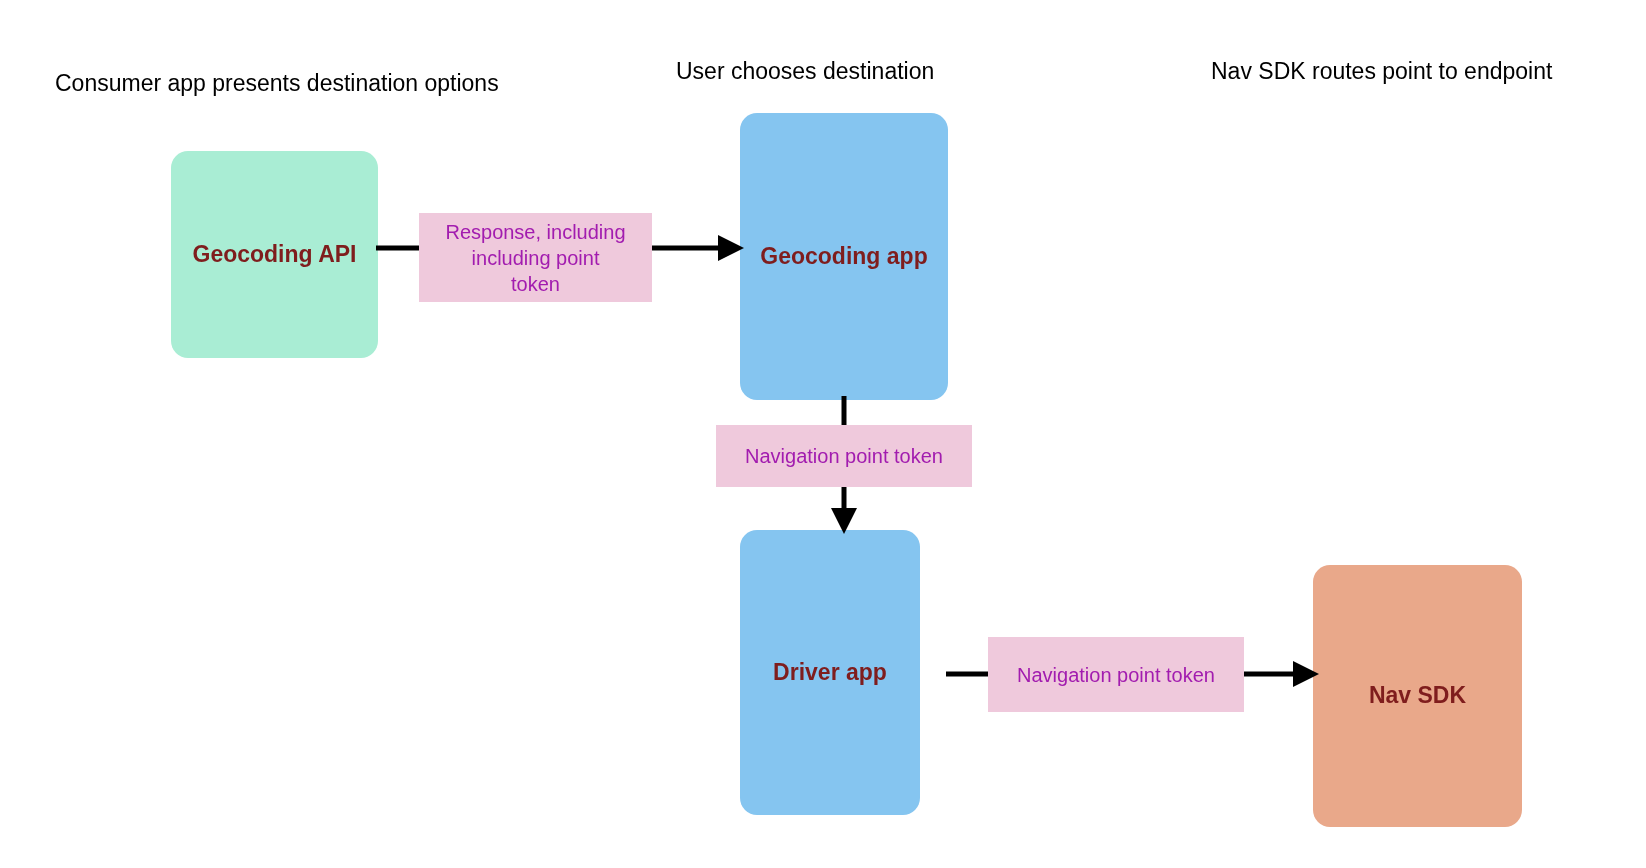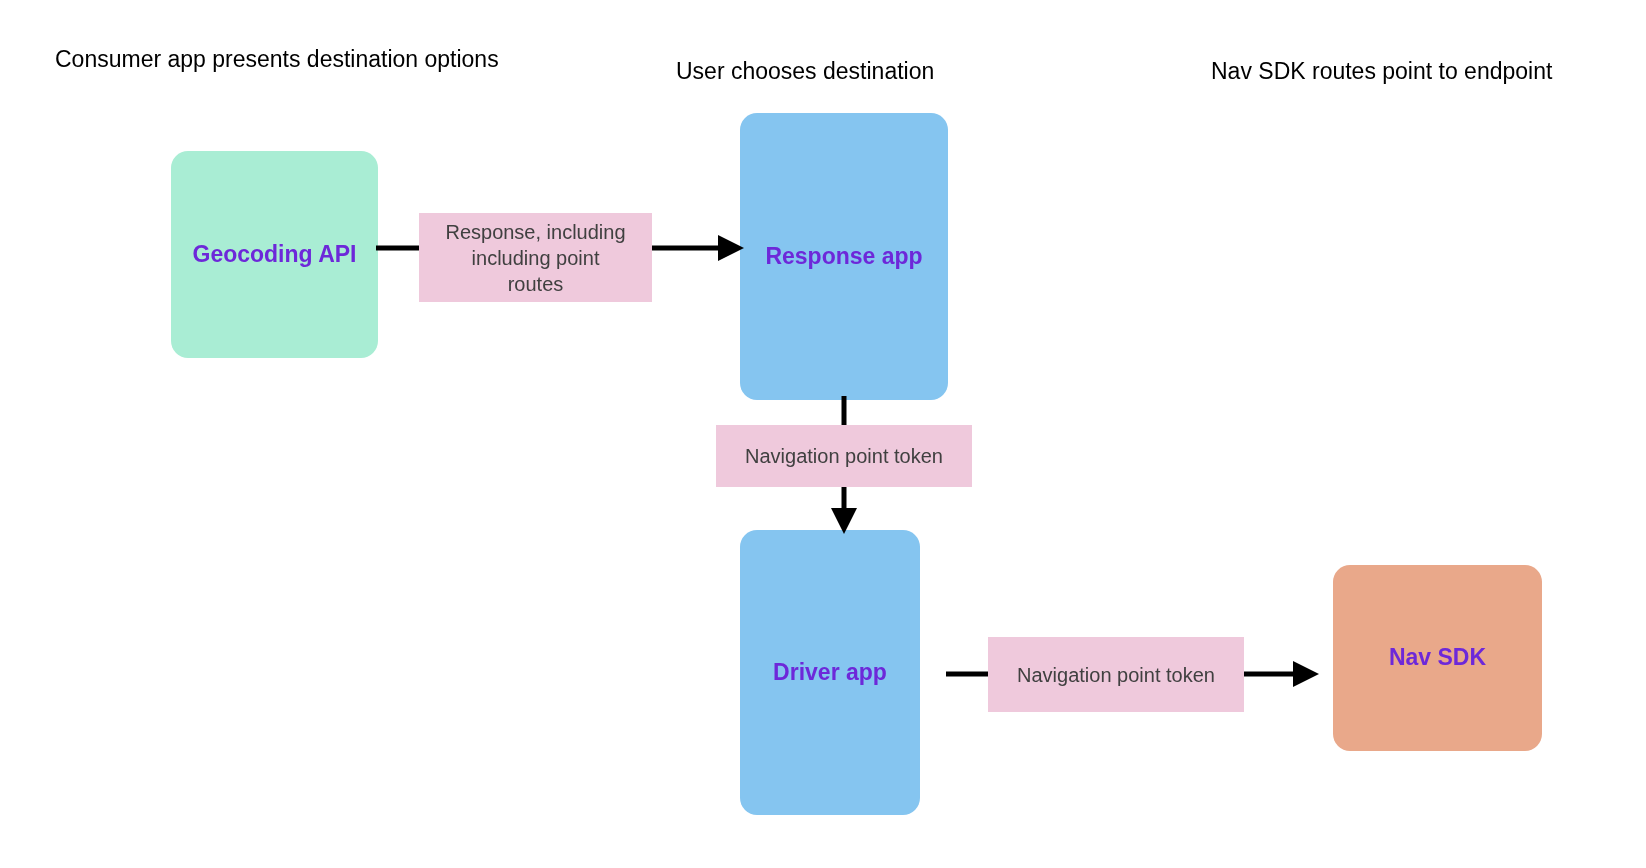--- a/index.html
+++ b/index.html
@@ -29,54 +29,54 @@
     position: absolute;
     border-radius: 17px;
     display: flex;
     align-items: center;
     justify-content: center;
     box-sizing: border-box;
   }
   .node-label {
     font-size: 23px;
     font-weight: bold;
-    color: #6d28d9;
+    color: #7f1d1d;
     text-align: left;
     line-height: 1.2;
     white-space: nowrap;
   }
   .edge-label {
     position: absolute;
     display: flex;
     align-items: center;
     justify-content: center;
     box-sizing: border-box;
     z-index: 3;
   }
   .edge-label-text {
     font-size: 20px;
-    color: #404040;
+    color: #a21caf;
     text-align: center;
     line-height: 1.30;
   }
   .connector {
     position: absolute;
     z-index: 1;
   }
   .connector svg {
     display: block;
     overflow: visible;
   }
 </style>
 </head>
 <body>
 
 <div id="canvas">
 
-  <div class="stage-title" style="left:55px; top:48px;">Consumer app presents destination options</div>
+  <div class="stage-title" style="left:55px; top:72px;">Consumer app presents destination options</div>
 
   <div class="stage-title" style="left:676px; top:60px;">User chooses destination</div>
 
   <div class="stage-title" style="left:1211px; top:60px;">Nav SDK routes point to endpoint</div>
 
   <div class="connector" style="left:376px; top:233px; width:370px; height:30px;">
     <svg width="370" height="30" viewBox="0 0 370 30">
       <line x1="0" y1="15" x2="350" y2="15" stroke="#000000" stroke-width="5"></line>
       <polygon points="368,15 342,28 342,2" fill="#000000"></polygon>
     </svg>
@@ -94,36 +94,36 @@
       <line x1="0" y1="15" x2="355" y2="15" stroke="#000000" stroke-width="5"></line>
       <polygon points="373,15 347,28 347,2" fill="#000000"></polygon>
     </svg>
   </div>
 
   <div class="node" style="left:171px; top:151px; width:207px; height:207px; background:#A9EDD4;">
     <span class="node-label">Geocoding API</span>
   </div>
 
   <div class="node" style="left:740px; top:113px; width:208px; height:287px; background:#85C5F0;">
-    <span class="node-label">Response app</span>
+    <span class="node-label">Geocoding app</span>
   </div>
 
   <div class="node" style="left:740px; top:530px; width:180px; height:285px; background:#85C5F0;">
     <span class="node-label">Driver app</span>
   </div>
 
-  <div class="node" style="left:1313px; top:565px; width:209px; height:186px; background:#E9A88A;margin-left:20px;">
+  <div class="node" style="left:1313px; top:565px; width:209px; height:262px; background:#E9A88A;">
     <span class="node-label">Nav SDK</span>
   </div>
 
   <div class="edge-label" style="left:419px; top:213px; width:233px; height:89px; background:#EFC9DC;">
     <div class="edge-label-text">
       <div>Response, including</div>
       <div>including point</div>
-      <div>routes</div>
+      <div>token</div>
     </div>
   </div>
 
   <div class="edge-label" style="left:716px; top:425px; width:256px; height:62px; background:#EFC9DC;">
     <div class="edge-label-text">Navigation point token</div>
   </div>
 
   <div class="edge-label" style="left:988px; top:637px; width:256px; height:75px; background:#EFC9DC;">
     <div class="edge-label-text">Navigation point token</div>
   </div>

